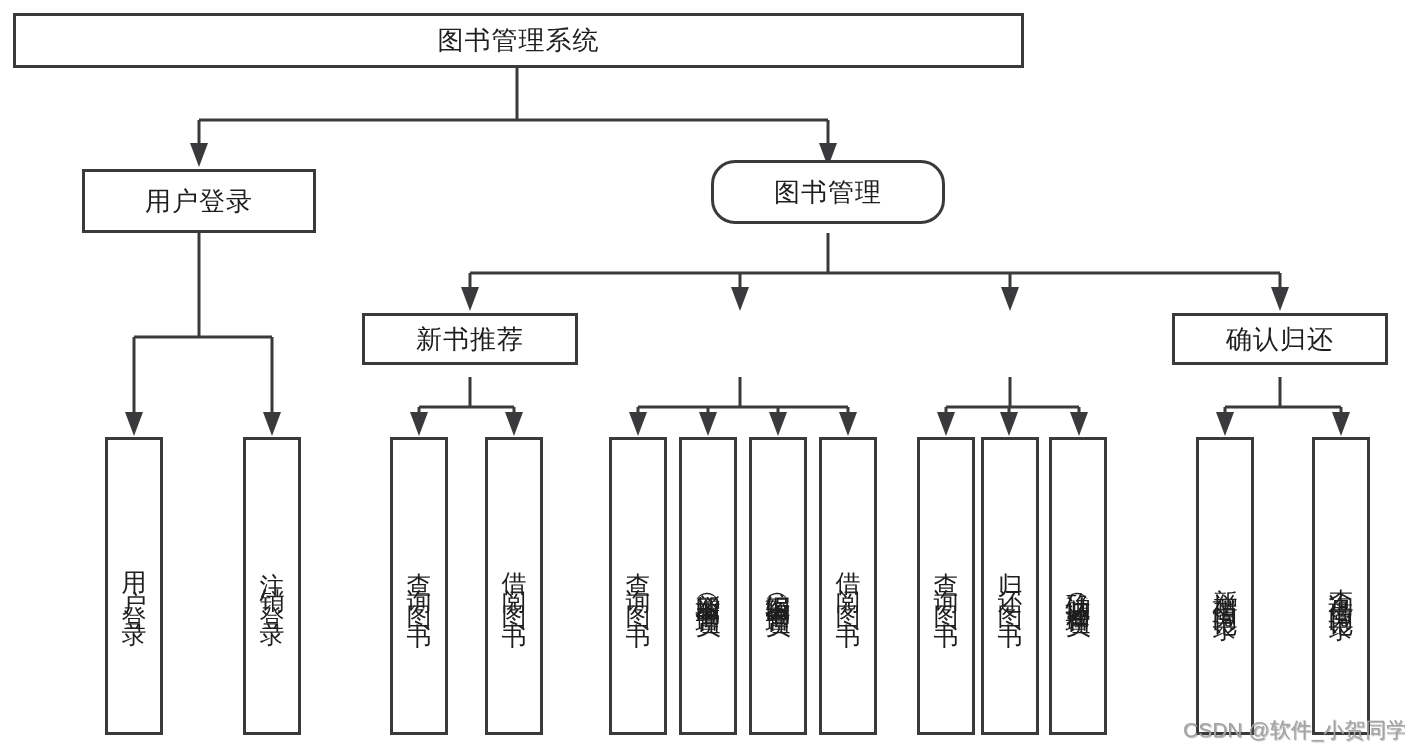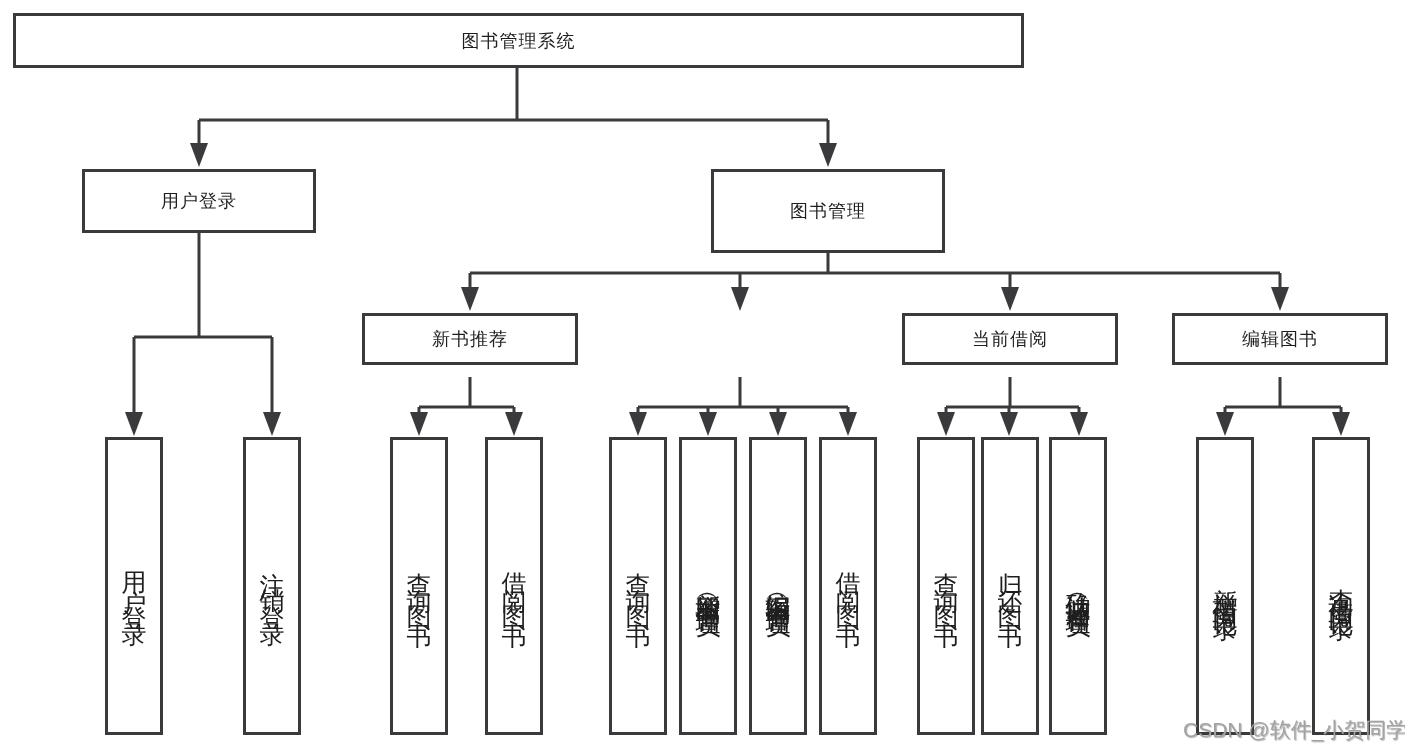--- a/index.html
+++ b/index.html
@@ -12,24 +12,24 @@
   }
   svg.connectors { position:absolute; left:0; top:0; }
   .node {
     position:absolute;
     box-sizing:border-box;
     border:3px solid #3a3a3c;
     background:#ffffff;
     display:flex; align-items:center; justify-content:center;
     color:#1e1e1e;
   }
-  .hnode { font-size:18px; letter-spacing:1px; white-space:nowrap; }
+  .hnode { font-size:26px; letter-spacing:1px; white-space:nowrap; }
   .root  { left:13px;  top:13px;  width:1011px; height:55px; }
   .lvl2a { left:82px;  top:169px; width:234px;  height:64px; }
-  .lvl2b { left:711px; top:169px; width:234px;  height:84px; }
+  .lvl2b { left:711px; top:160px; width:234px;  height:64px;border-radius:24px; }
   .lvl3  { top:313px; width:216px; height:52px; }
   .leaf  { top:437px; width:58px; height:298px; }
   .vlabel {
     writing-mode:vertical-rl;
     font-size:25px;
     line-height:1;
     color:#1e1e1e;
   }
   .ls-lg { letter-spacing:17px; }
   .ls-md { letter-spacing:6px; }
@@ -76,25 +76,22 @@
   <div class="node lvl2a hnode">
     <span>用户登录</span>
   </div>
   <div class="node lvl2b hnode">
     <span>图书管理</span>
   </div>
 
   <div class="node lvl3 hnode" style="left:362px;">
     <span>新书推荐</span>
   </div>
-  <div class="node lvl3 hnode" style="left:902px;">
-    <span>当前借阅</span>
-  </div>
   <div class="node lvl3 hnode" style="left:1172px;">
-    <span>编辑图书</span>
+    <span>确认归还</span>
   </div>
 
   <div class="node leaf" style="left:105px;">
     <span class="vlabel ls-lg">用户登录</span>
   </div>
   <div class="node leaf" style="left:243px;">
     <span class="vlabel ls-lg">注销登录</span>
   </div>
 
   <div class="node leaf" style="left:390px;">

